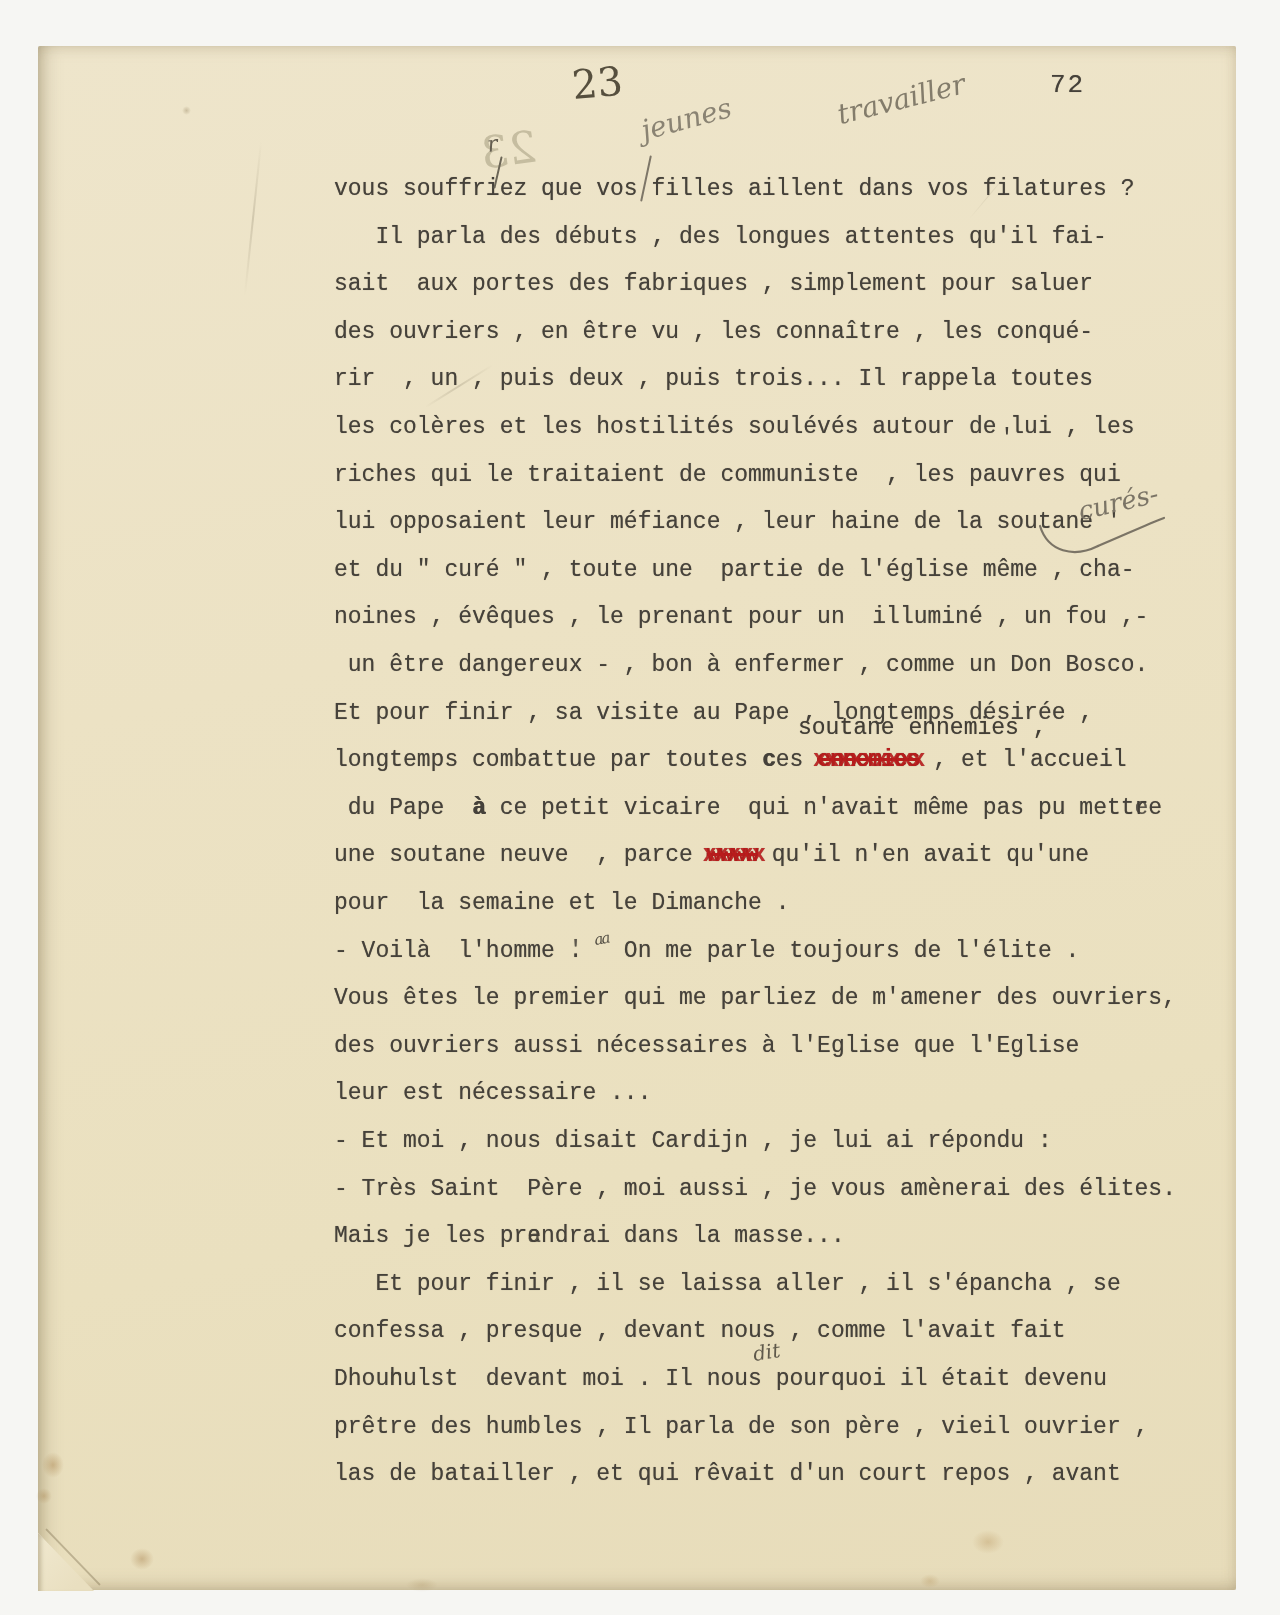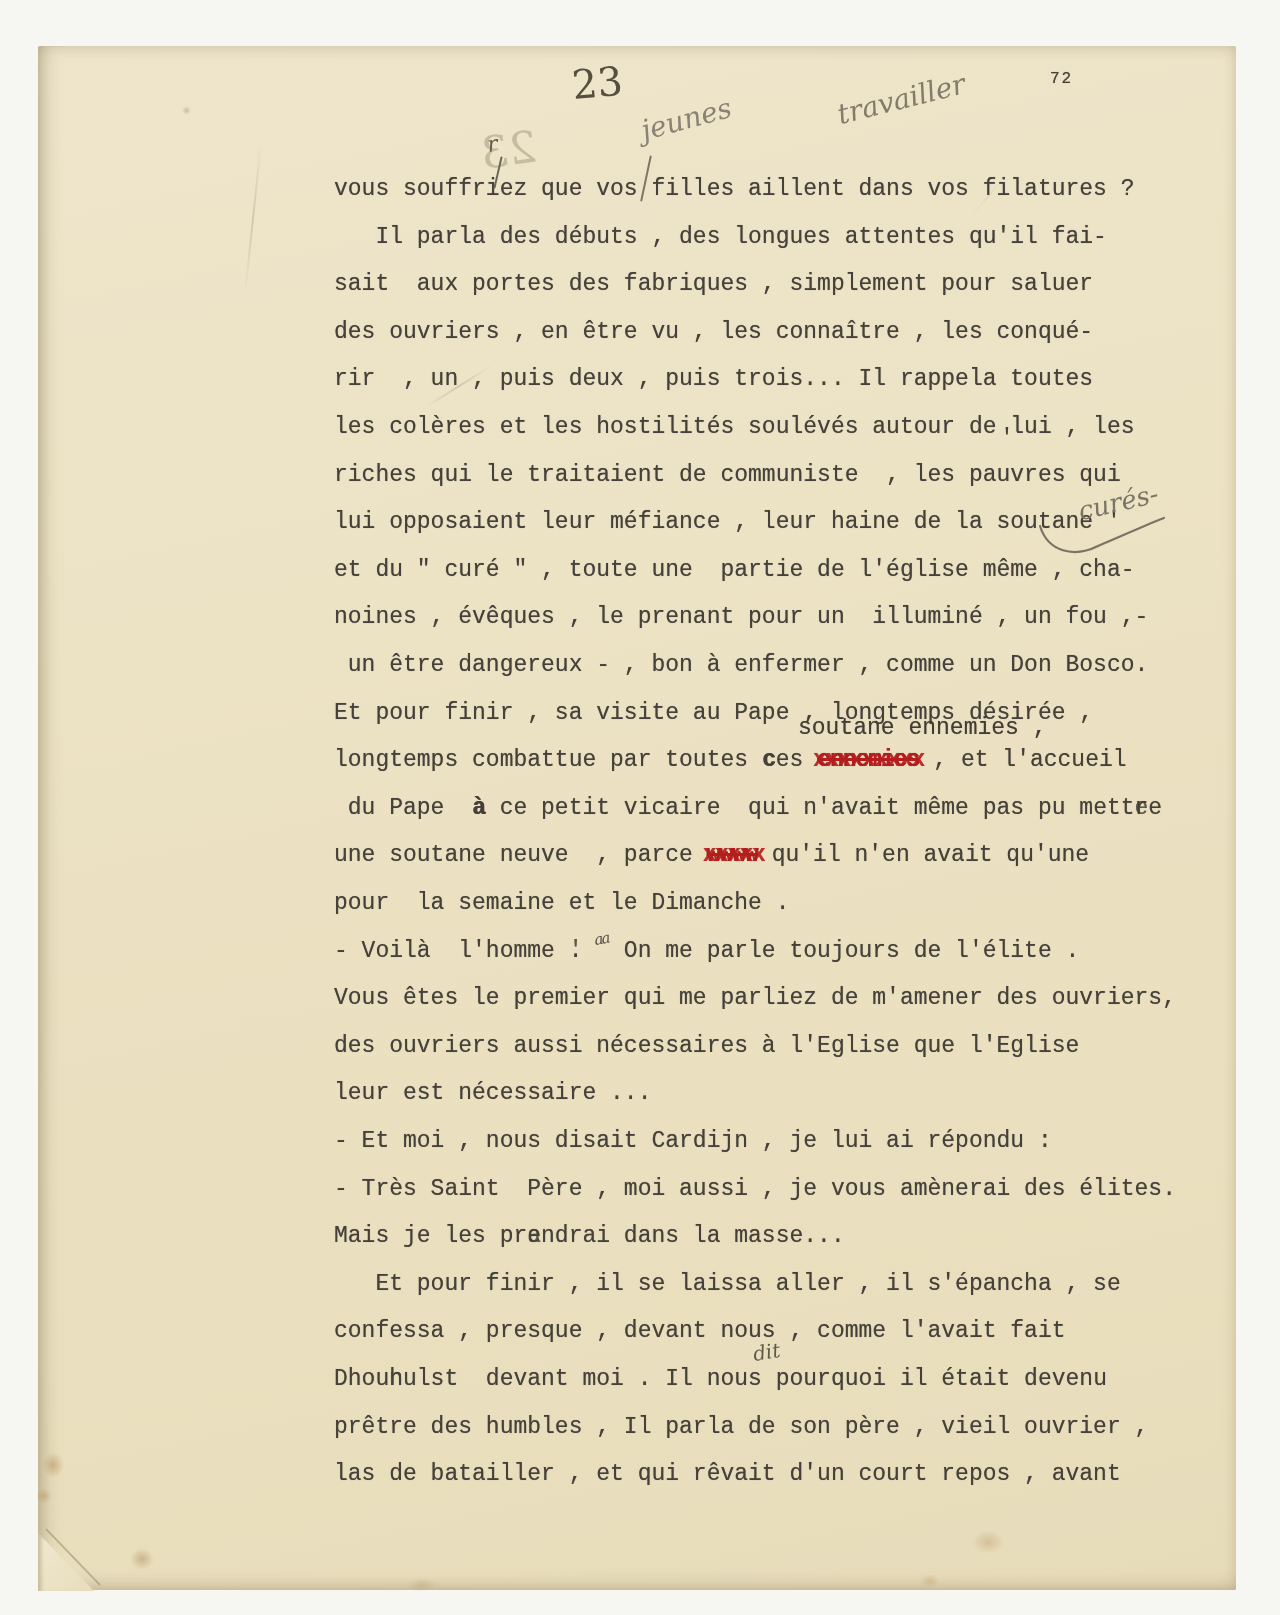--- a/index.html
+++ b/index.html
@@ -37,21 +37,21 @@
     position:absolute;left:330px;top:166px;width:880px;height:1380px;
     font-family:"Liberation Mono","DejaVu Sans Mono",monospace;
     font-size:23px;line-height:47.6px;color:#45413a;
     text-shadow:0 0 .7px rgba(62,56,45,.55);
     white-space:pre;
   }
   .line{position:absolute;left:4px;height:47.6px;}
   .pagenum-typed{
     position:absolute;left:1050px;top:70px;
     font-family:"Liberation Mono","DejaVu Sans Mono",monospace;
-    font-size:16px;color:#45413a;letter-spacing:2px;
+    font-size:26px;color:#45413a;letter-spacing:2px;
     text-shadow:0 0 .7px rgba(62,56,45,.55);
   }
   .interline{
     position:absolute;left:468px;top:539px;
     font-family:"Liberation Mono","DejaVu Sans Mono",monospace;
     font-size:23px;color:#413d35;white-space:pre;
   }
   
   .b{font-weight:bold;text-shadow:.8px 0 currentColor;}
   

